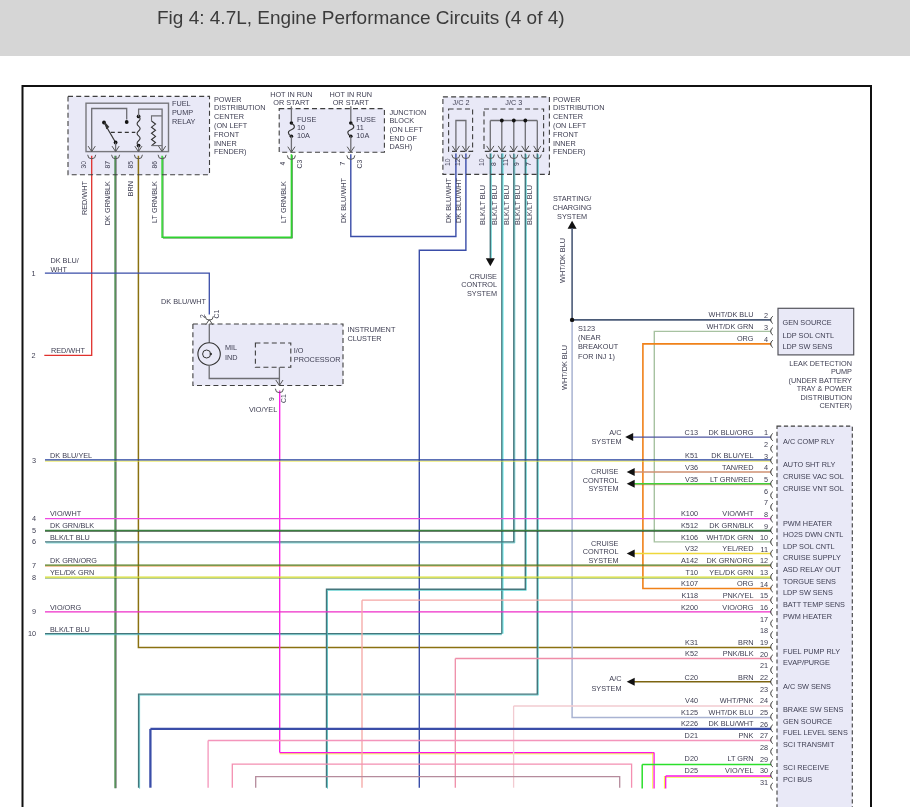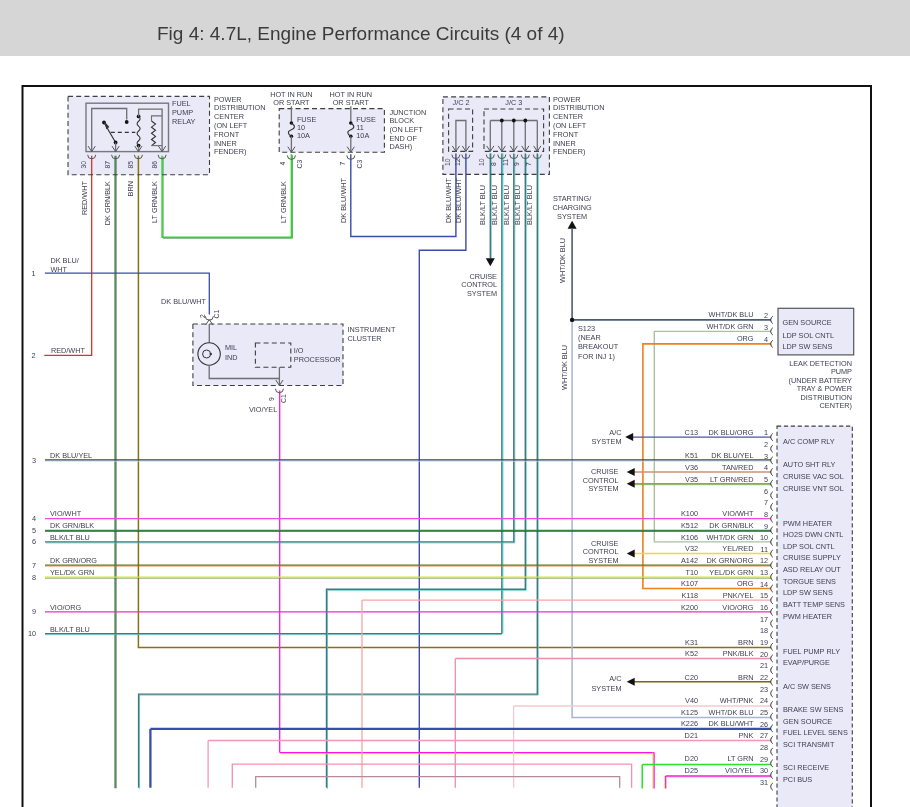--- a/index.html
+++ b/index.html
@@ -1,17 +1,17 @@
 <!DOCTYPE html>
 <html><head><meta charset="utf-8">
 <style>
 html,body{margin:0;padding:0;background:#fff;width:910px;height:807px;overflow:hidden}
 *{font-family:"Liberation Sans",sans-serif;}
 #bar{position:absolute;left:0;top:0;width:910px;height:56px;background:#d6d6d6;}
-#title{position:absolute;left:157px;top:7px;font-size:19px;color:#3b3b3b;margin-top:16px;}
+#title{position:absolute;left:157px;top:7px;font-size:19px;color:#3b3b3b;}
 </style></head>
 <body>
 <div id="bar"></div>
 <div id="title">Fig 4: 4.7L, Engine Performance Circuits (4 of 4)</div>
 <svg width="910" height="751" viewBox="0 56 910 751" style="position:absolute;left:0;top:56px" shape-rendering="geometricPrecision">
 <rect x="22.5" y="86" width="848.5" height="725" fill="none" stroke="#111" stroke-width="2"></rect>
 <rect x="68" y="96.4" width="141.5" height="78.3" fill="#e9e9f7"></rect>
 <rect x="279.2" y="108.6" width="105.2" height="43.6" fill="#e9e9f7"></rect>
 <rect x="442.9" y="96.9" width="106.5" height="77.5" fill="#e9e9f7"></rect>
 <rect x="192.9" y="324" width="150.1" height="61.5" fill="#e9e9f7"></rect>

